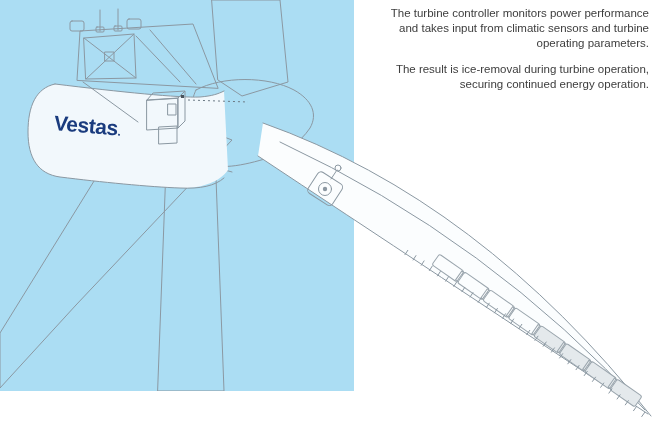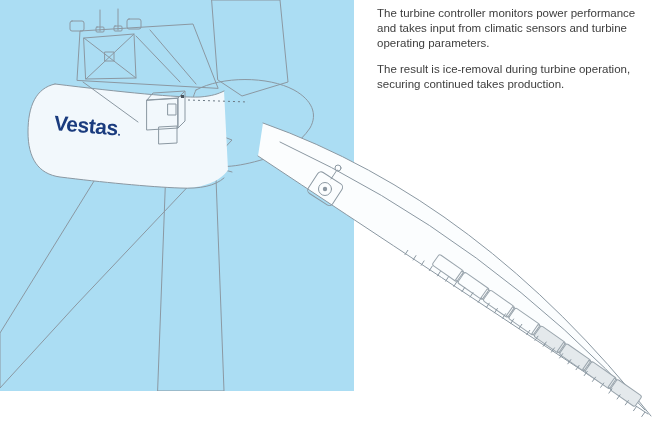--- a/index.html
+++ b/index.html
@@ -5,21 +5,21 @@
   html,body{margin:0;padding:0;background:#ffffff;}
   .stage{
     position:relative;width:661px;height:433px;overflow:hidden;
     background:#ffffff;font-family:"Liberation Sans",sans-serif;
   }
   .stage svg{position:absolute;left:0;top:0;}
   .info-col{
     position:absolute;left:377px;top:6px;width:282px;
     font-size:11.5px;line-height:15px;color:#3d3d3d;
   }
-  .info-col p{margin:0 16px 11px 0;}
+  .info-col p{margin:0 10px 11px 0;text-align:right;}
   .logo{
     position:absolute;left:54px;top:111px;
     transform:rotate(5deg);transform-origin:left center;
     font-weight:bold;font-size:21px;letter-spacing:-0.4px;
     color:#1a3b7e;white-space:nowrap;
   }
   .logo .mark{font-size:12px;font-weight:bold;}
   .ln{stroke:#8b98a2;stroke-width:1;fill:none;stroke-linejoin:round;stroke-linecap:round;}
 </style>
 </head>
@@ -152,16 +152,16 @@
 
     <path d="M188,100 L248,102" stroke="#6c7a85" stroke-width="1" fill="none" stroke-dasharray="2 3"></path>
   </svg>
 
   <div class="logo">
     <span>Vestas</span><span class="mark">.</span>
   </div>
 
   <div class="info-col">
     <p>The turbine controller monitors power performance and takes input from climatic sensors and turbine operating parameters.</p>
-    <p>The result is ice-removal during turbine operation, securing continued takes production.</p>
+    <p>The result is ice-removal during turbine operation, securing continued energy operation.</p>
   </div>
 
 </div>
 
 </body></html>

